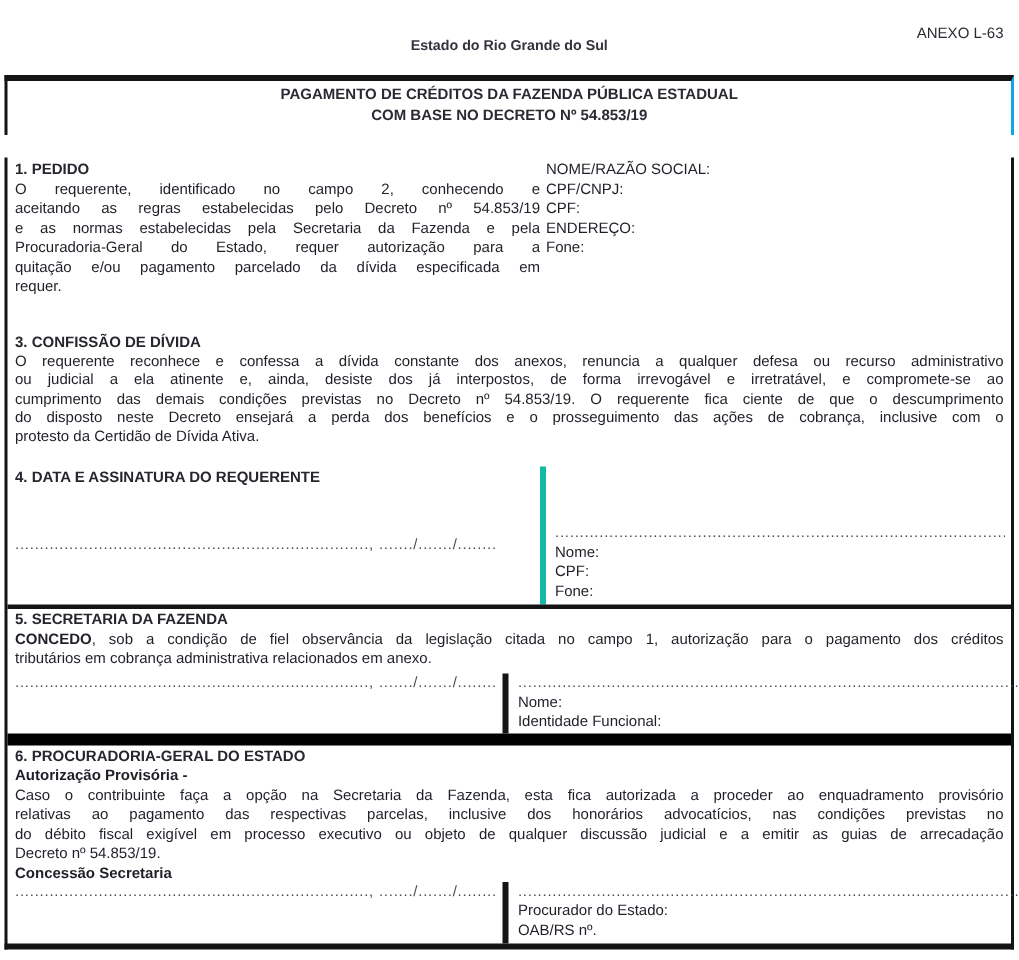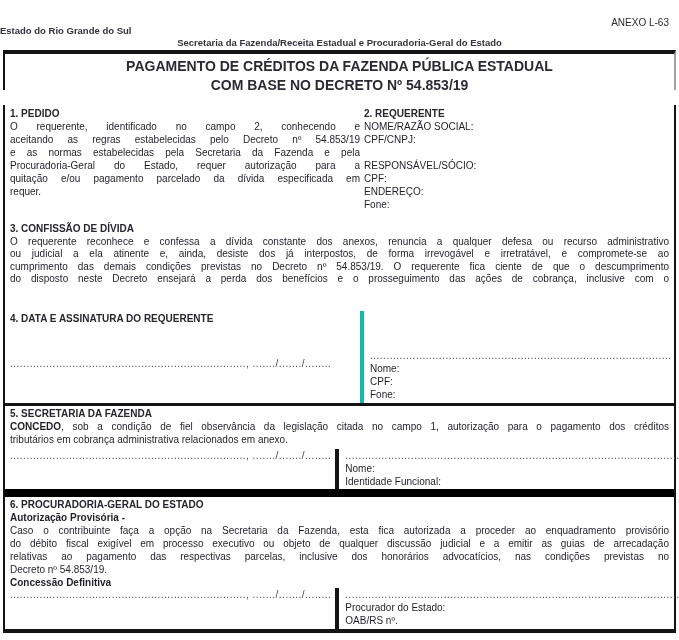--- a/index.html
+++ b/index.html
@@ -1,28 +1,28 @@
 <!DOCTYPE html>
 <html><head>
 <meta charset="utf-8">
 <style>
   html,body { margin:0; padding:0; background:#ffffff; }
   .page {
     position:relative; width:679px; height:640px; background:#fff;
     font-family:"Liberation Sans", sans-serif; color:#1f1f28; overflow:hidden;
   }
   .annex { position:absolute; top:17px; right:10px; font-size:10px; color:#2a2a33; }
-  .hdr1 { position:absolute; top:25px; left:0; right:0; text-align:left;
+  .hdr1 { position:absolute; top:25px; left:0; right:0; text-align:center;
           font-size:9.5px; font-weight:bold; color:#33333d; }
   .hdr2 { position:absolute; top:37px; left:0; right:0; text-align:center;
           font-size:9.5px; font-weight:bold; color:#33333d; }
   .title-block {
     position:absolute; top:50px; left:3px; right:3px; height:36px;
-    border-top:4px solid #141414; border-left:2px solid #141414; border-right:2px solid #a3a3a3;
-    text-align:center; font-weight:bold; font-size:14px; color:#2a2a33;
+    border-top:4px solid #141414; border-left:2px solid #141414; border-right:2px solid #0ea5e9;
+    text-align:center; font-weight:bold; font-size:10px; color:#2a2a33;
   }
   .title-block .t1 { margin-top:4px; }
   .title-block .t2 { margin-top:3px; }
   .form-table {
     position:absolute; top:105px; left:3px; right:3px; bottom:7px;
     border-left:2px solid #141414; border-right:2px solid #141414; border-bottom:4px solid #141414;
     display:flex; flex-direction:column; font-size:10px; line-height:13px;
   }
   .sec-title { font-weight:bold; color:#26262e; }
   .row12 { height:117px; display:flex; }
@@ -50,56 +50,54 @@
   .sec6 .sigrow { height:41px; }
   .bold { font-weight:bold; }
 </style>
 </head>
 <body>
 
 <div class="page">
 
   <div class="annex">ANEXO L-63</div>
   <div class="hdr1">Estado do Rio Grande do Sul</div>
-  <div class="hdr2">Secretaria da Fazenda/Receita Estadual e Procuradoria-Geral do Estado</div>
 
   <div class="title-block">
     <div class="t1">PAGAMENTO DE CRÉDITOS DA FAZENDA PÚBLICA ESTADUAL</div>
     <div class="t2">COM BASE NO DECRETO Nº 54.853/19</div>
   </div>
 
   <div class="form-table">
 
     <div class="row12">
       <div class="cell-pedido">
         <div class="sec-title">1. PEDIDO</div>
         <div class="jline">O requerente, identificado no campo 2, conhecendo e</div>
         <div class="jline">aceitando as regras estabelecidas pelo Decreto nº 54.853/19</div>
         <div class="jline">e as normas estabelecidas pela Secretaria da Fazenda e pela</div>
         <div class="jline">Procuradoria-Geral do Estado, requer autorização para a</div>
         <div class="jline">quitação e/ou pagamento parcelado da dívida especificada em</div>
         <div class="jlast">requer.</div>
       </div>
       <div class="cell-requerente">
-        <div class="sec-title">2. REQUERENTE</div>
         <div class="fld">NOME/RAZÃO SOCIAL:</div>
         <div class="fld">CPF/CNPJ:</div>
-        <div class="fld gap">RESPONSÁVEL/SÓCIO:</div>
         <div class="fld">CPF:</div>
         <div class="fld">ENDEREÇO:</div>
         <div class="fld">Fone:</div>
       </div>
     </div>
 
     <div class="sec3">
       <div class="sec-title">3. CONFISSÃO DE DÍVIDA</div>
       <div class="jline">O requerente reconhece e confessa a dívida constante dos anexos, renuncia a qualquer defesa ou recurso administrativo</div>
       <div class="jline">ou judicial a ela atinente e, ainda, desiste dos já interpostos, de forma irrevogável e irretratável, e compromete-se ao</div>
       <div class="jline">cumprimento das demais condições previstas no Decreto nº 54.853/19. O requerente fica ciente de que o descumprimento</div>
       <div class="jline">do disposto neste Decreto ensejará a perda dos benefícios e o prosseguimento das ações de cobrança, inclusive com o</div>
+      <div class="jlast">protesto da Certidão de Dívida Ativa.</div>
     </div>
 
     <div class="sec4">
       <div class="sec4-left">
         <div class="sec-title">4. DATA E ASSINATURA DO REQUERENTE</div>
         <div class="placedate dots">........................................................................, ......./......./........</div>
       </div>
       <div class="sec4-right">
         <div class="sig-block-right">
           <div class="dots">................................................................................................................</div>
@@ -126,24 +124,24 @@
           <div class="fld">Identidade Funcional:</div>
         </div>
       </div>
     </div>
 
     <div class="sec6">
       <div class="sec6-top">
         <div class="sec-title">6. PROCURADORIA-GERAL DO ESTADO</div>
         <div class="bold">Autorização Provisória -</div>
         <div class="jline">Caso o contribuinte faça a opção na Secretaria da Fazenda, esta fica autorizada a proceder ao enquadramento provisório</div>
+        <div class="jline">relativas ao pagamento das respectivas parcelas, inclusive dos honorários advocatícios, nas condições previstas no</div>
         <div class="jline">do débito fiscal exigível em processo executivo ou objeto de qualquer discussão judicial e a emitir as guias de arrecadação</div>
-        <div class="jline">relativas ao pagamento das respectivas parcelas, inclusive dos honorários advocatícios, nas condições previstas no</div>
         <div class="jlast">Decreto nº 54.853/19.</div>
-        <div class="bold">Concessão Definitiva</div>
+        <div class="bold">Concessão Secretaria</div>
       </div>
       <div class="sigrow">
         <div class="sigrow-left">
           <div class="dots">........................................................................, ......./......./........</div>
         </div>
         <div class="sigrow-right">
           <div class="dots">................................................................................................................</div>
           <div class="fld">Procurador do Estado:</div>
           <div class="fld">OAB/RS nº.</div>
         </div>

